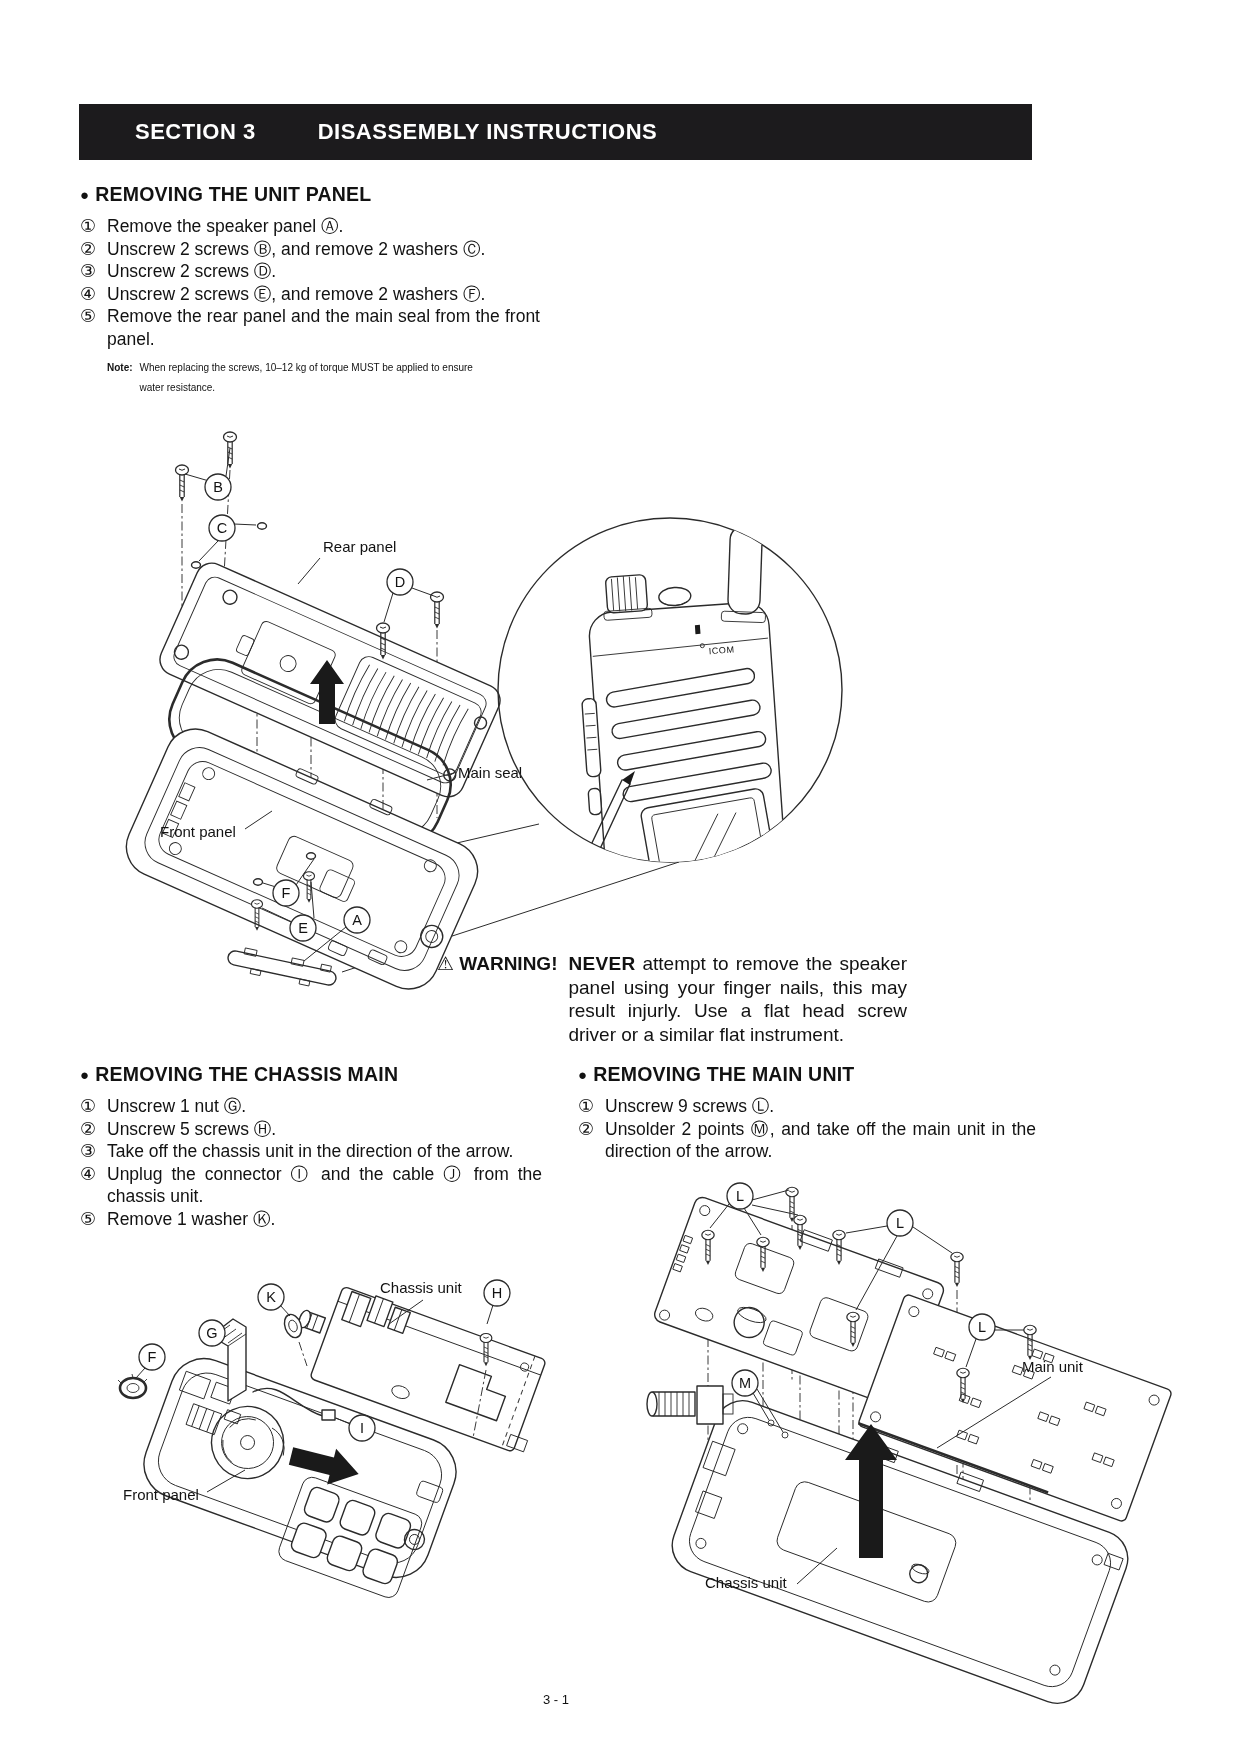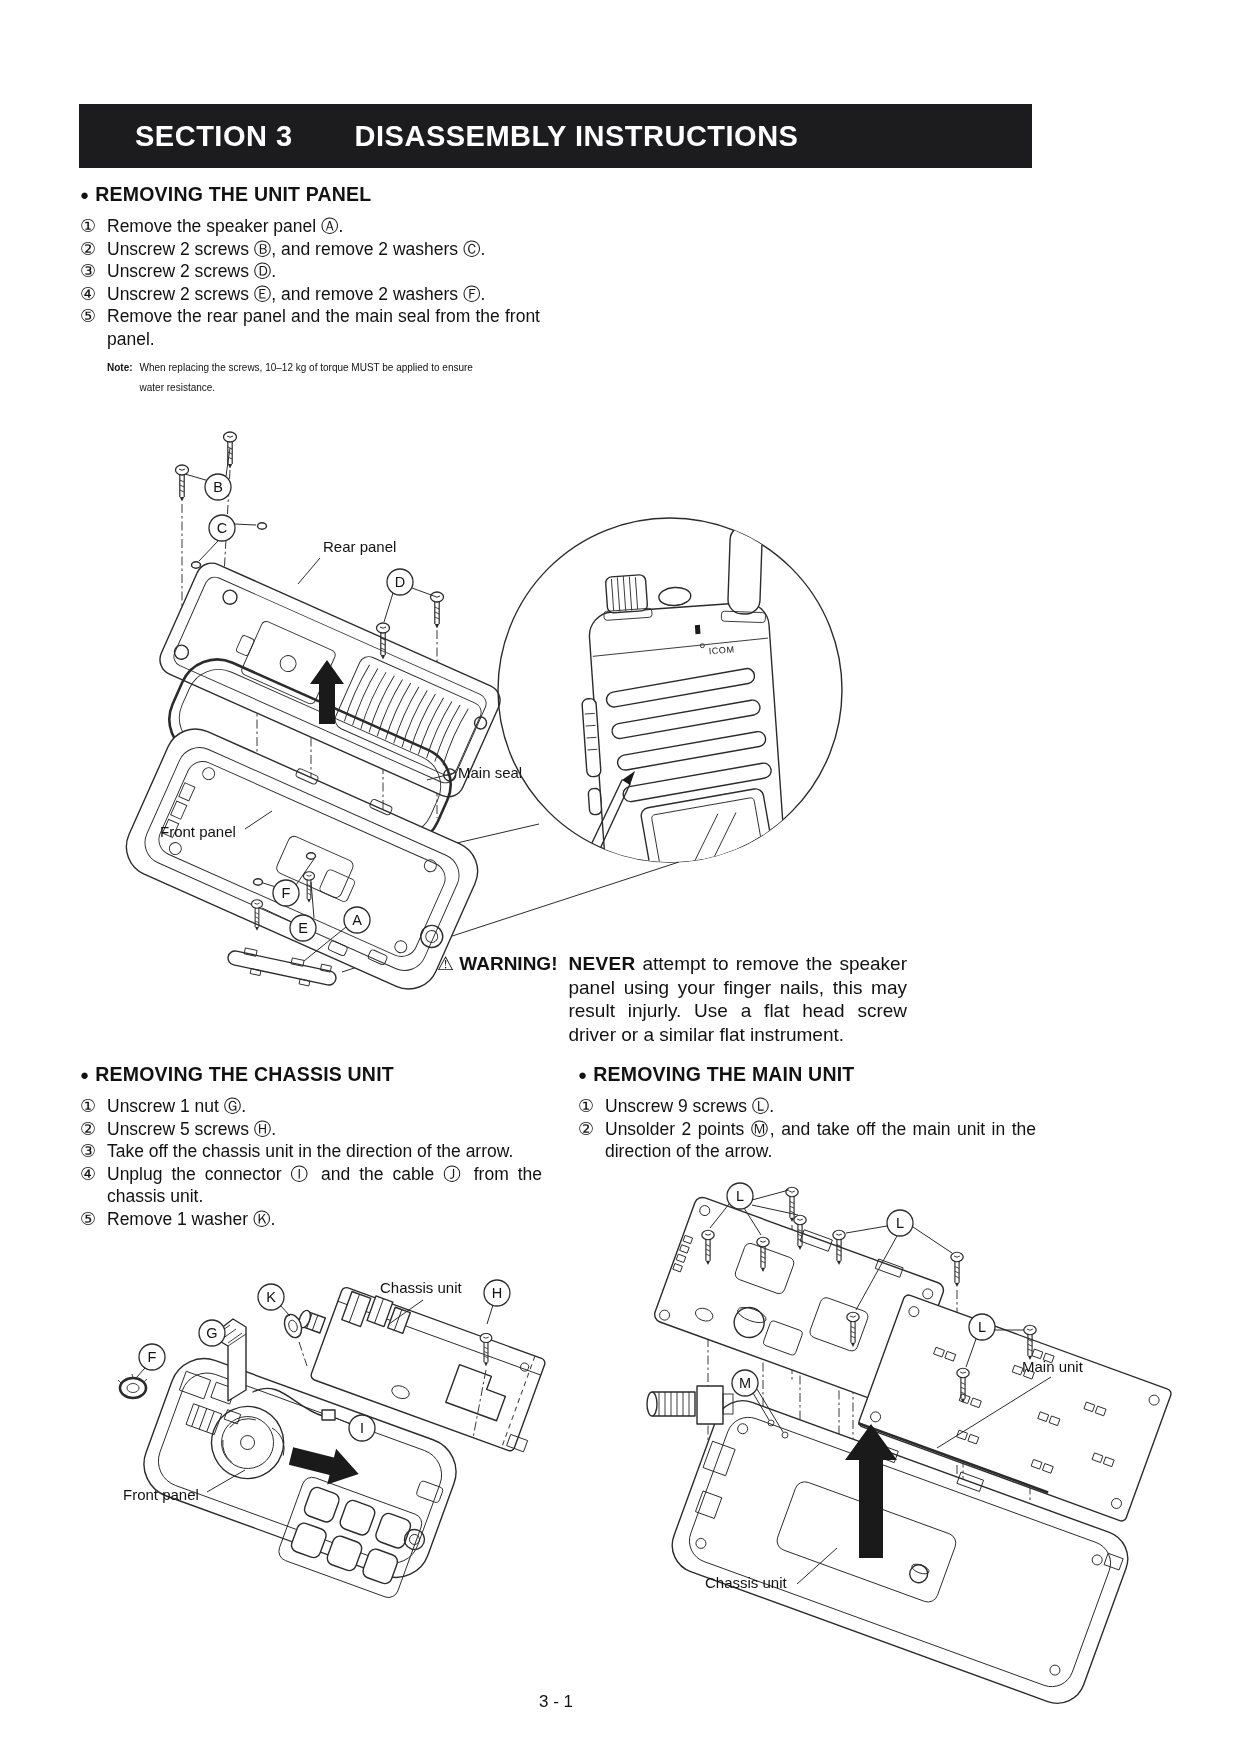--- a/index.html
+++ b/index.html
@@ -1,21 +1,21 @@
 <!DOCTYPE html>
 <html><head>
 <meta charset="utf-8">
 <style>
   html,body{margin:0;padding:0;background:#e8e8e8;}
   .page{position:relative;width:1240px;height:1755px;background:#ffffff;margin:0 auto;
         font-family:"Liberation Sans","DejaVu Sans",sans-serif;color:#121212;overflow:hidden;}
   
-  .section-bar{position:absolute;left:79px;top:104px;width:953px;height:64px;background:#1c1b1d;
+  .section-bar{position:absolute;left:79px;top:104px;width:953px;height:56px;background:#1c1b1d;
                color:#fff;display:flex;align-items:center;padding-left:56px;box-sizing:border-box;
-               font-size:29px;font-weight:bold;letter-spacing:0.5px;}
+               font-size:22px;font-weight:bold;letter-spacing:0.5px;}
   .section-bar .gap{display:inline-block;width:62px;}
   
   .txtsec{position:absolute;}
   .txtsec h2{margin:0 0 9px 0;font-size:19.5px;font-weight:bold;letter-spacing:0.2px;}
   .txtsec h2 .bullet{font-size:15px;vertical-align:1px;margin-right:6px;}
   ol.steps{list-style:none;margin:0;padding:0;}
   ol.steps li{display:flex;font-size:17.5px;line-height:22.6px;}
   ol.steps .num{flex:none;width:27px;font-size:18px;}
   ol.steps .txt{flex:1;text-align:justify;}
   .note{display:flex;margin-top:7px;padding-left:27px;font-size:10px;line-height:20.5px;}
@@ -36,21 +36,21 @@
   .thk{fill:none;stroke:#2b2b2b;stroke-width:2.6;}
   .dd{fill:none;stroke:#3a3a3a;stroke-width:1;stroke-dasharray:9 3 2.5 3;}
   .dsh{fill:none;stroke:#3a3a3a;stroke-width:1;stroke-dasharray:5 4;}
   .lead{fill:none;stroke:#2b2b2b;stroke-width:1;}
   .dark{fill:#1a1a1a;stroke:none;}
   .lbl circle{fill:#fff;stroke:#2b2b2b;stroke-width:1.3;}
   .lbl text{font-size:14.5px;fill:#121212;text-anchor:middle;}
   .cap{font-size:15px;fill:#121212;}
   .brand{font-size:9px;fill:#121212;letter-spacing:0.6px;}
   
-  .footer{position:absolute;left:80px;top:1692px;width:952px;text-align:center;font-size:17px;}
+  .footer{position:absolute;left:80px;top:1692px;width:952px;text-align:center;font-size:13px;}
 </style>
 </head>
 <body>
 
 <div class="page">
 
   <header class="section-bar">
     <span>SECTION 3</span>
     <span class="gap"></span>
     <span>DISASSEMBLY INSTRUCTIONS</span>
@@ -85,21 +85,21 @@
       <span class="note-text">When replacing the screws, 10–12 kg of torque MUST be applied to ensure water resistance.</span>
     </div>
   </section>
 
   <div class="warning">
     <span class="warn-label">⚠ WARNING!</span>
     <span class="warn-body"><b>NEVER</b> <span>attempt to remove the speaker panel using your finger nails, this may result injurly. Use a flat head screw driver or a similar flat instrument.</span></span>
   </div>
 
   <section class="txtsec" style="left:80px;top:1063px;width:462px;">
-    <h2><span class="bullet">●</span><span>REMOVING THE CHASSIS UNIT</span></h2>
+    <h2><span class="bullet">●</span><span>REMOVING THE CHASSIS MAIN</span></h2>
     <ol class="steps">
       <li>
           <span class="num">①</span>
           <span class="txt">Unscrew 1 nut Ⓖ.</span>
         </li>
       <li>
           <span class="num">②</span>
           <span class="txt">Unscrew 5 screws Ⓗ.</span>
         </li>
       <li>

